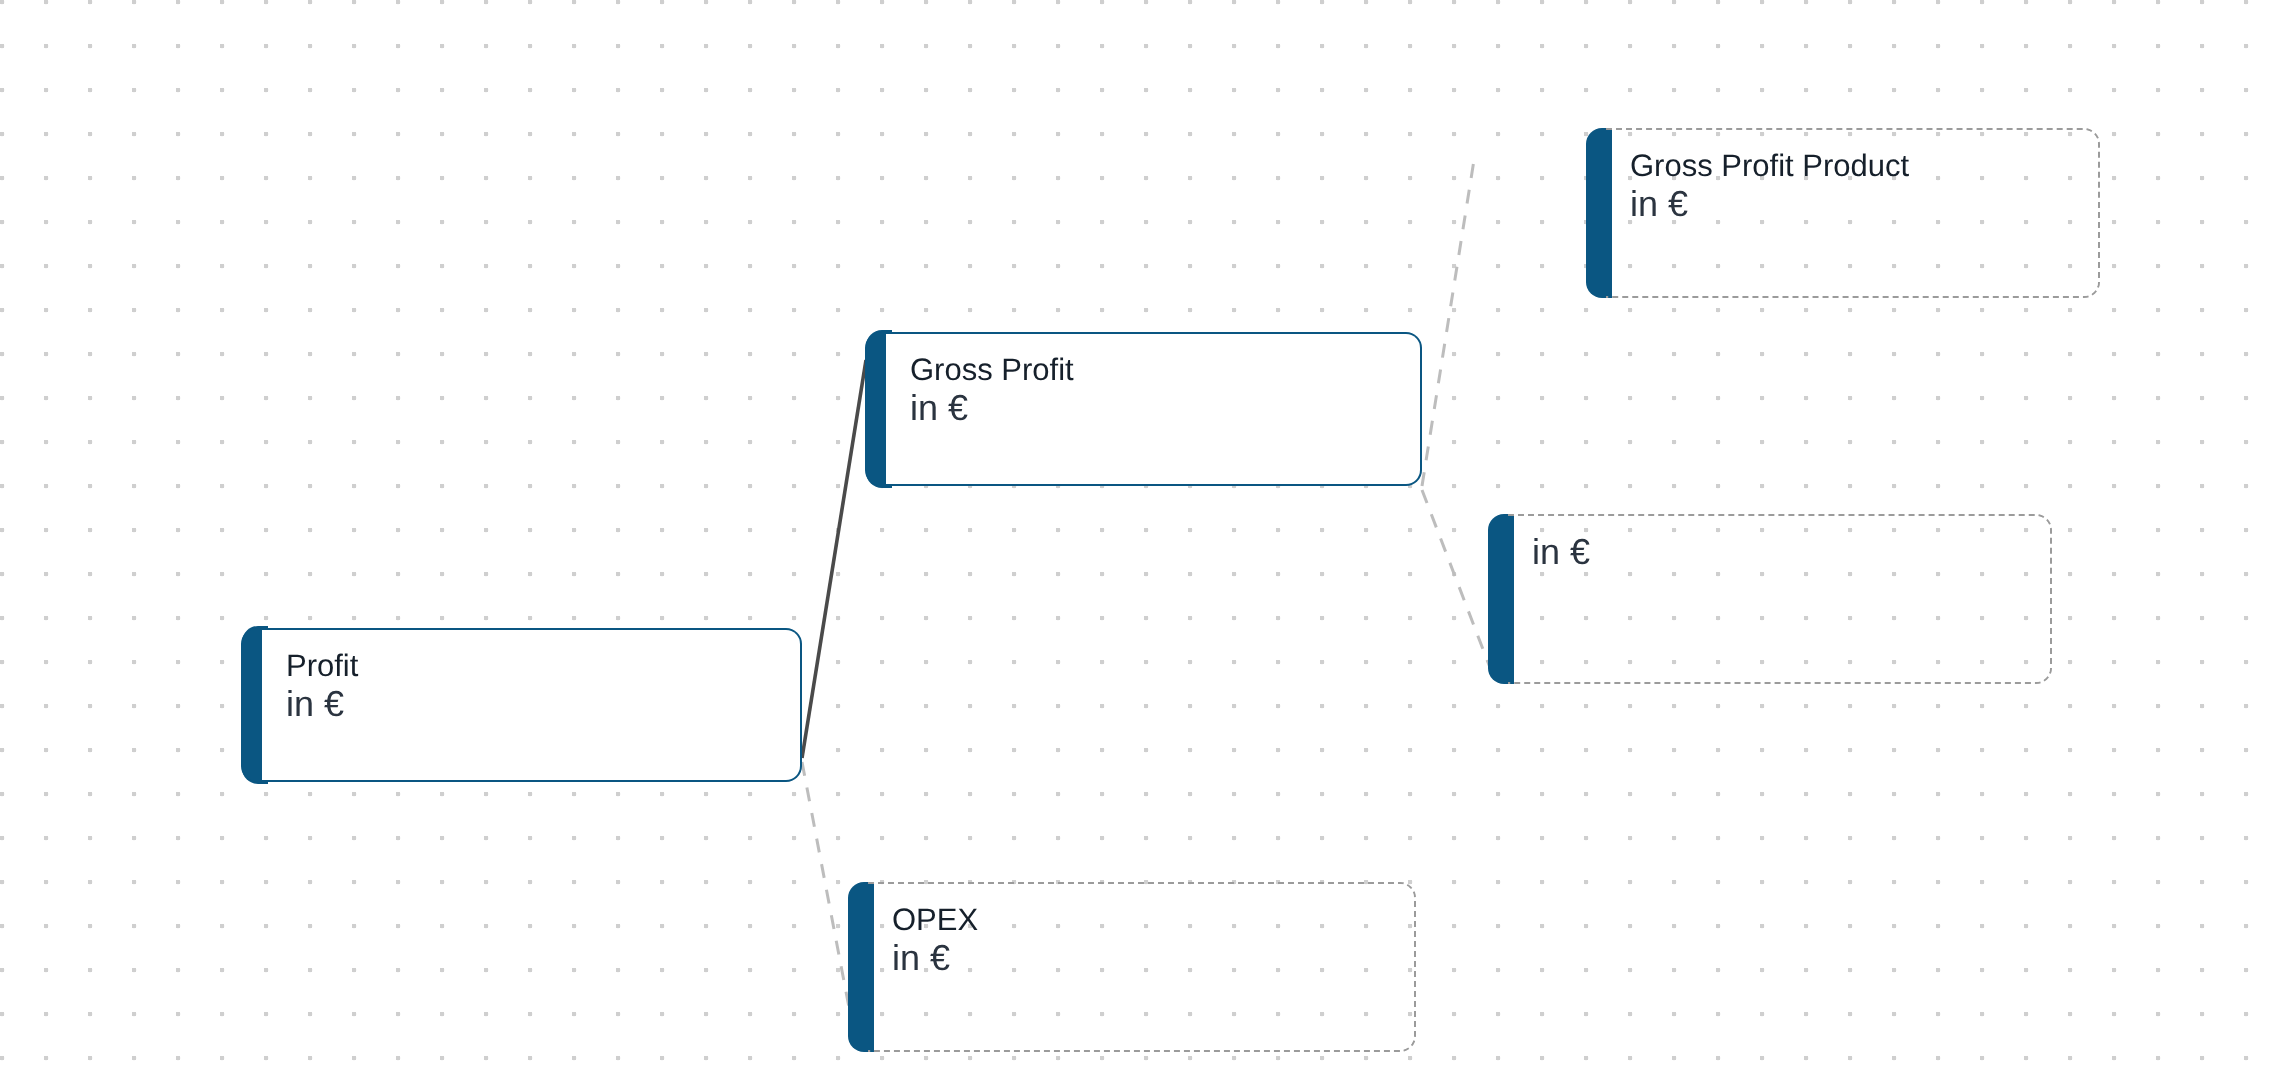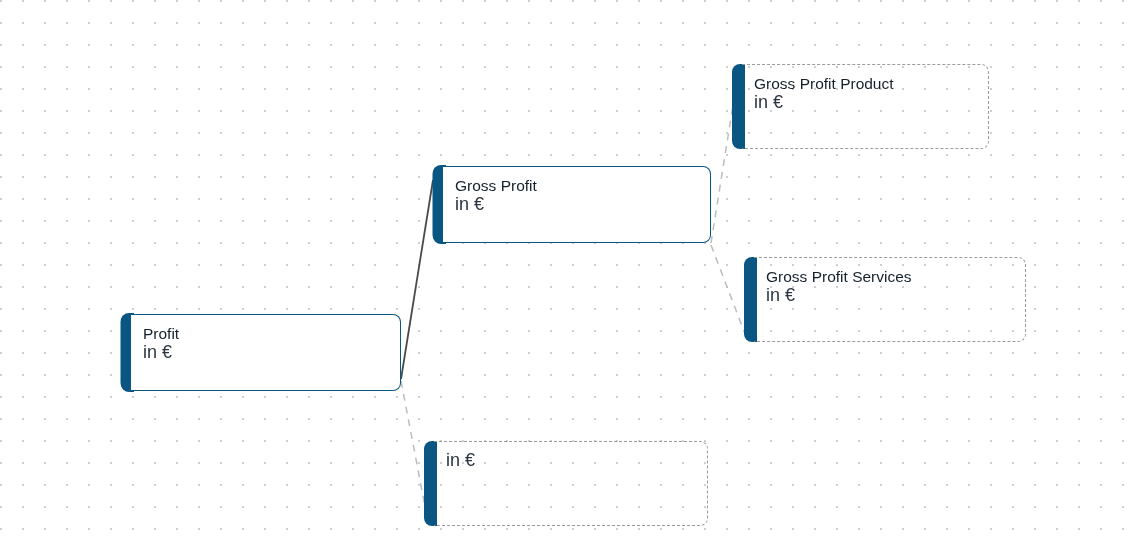--- a/index.html
+++ b/index.html
@@ -116,36 +116,36 @@
   </div>
 
   <div class="node solid" style="left:433px; top:166px; width:278px; height:77px;">
     <div class="accent-bar"></div>
     <div class="body">
       <div class="title">Gross Profit</div>
       <div class="subtitle">in €</div>
     </div>
   </div>
 
-  <div class="node dashed" style="left:705px; top:64px; width:284px; height:85px;padding-left:27px;">
+  <div class="node dashed" style="left:766px; top:64px; width:284px; height:85px;padding-left:27px;">
     <div class="accent-bar"></div>
     <div class="body">
       <div class="title">Gross Profit Product</div>
       <div class="subtitle">in €</div>
     </div>
   </div>
 
   <div class="node dashed" style="left:744px; top:257px; width:282px; height:85px;">
     <div class="accent-bar"></div>
     <div class="body">
-      <div class="title">Gross Profit Services</div>
       <div class="subtitle">in €</div>
     </div>
   </div>
 
   <div class="node dashed" style="left:424px; top:441px; width:284px; height:85px;">
     <div class="accent-bar"></div>
     <div class="body">
+      <div class="title">OPEX</div>
       <div class="subtitle">in €</div>
     </div>
   </div>
 
 </div>
 
 </body></html>

